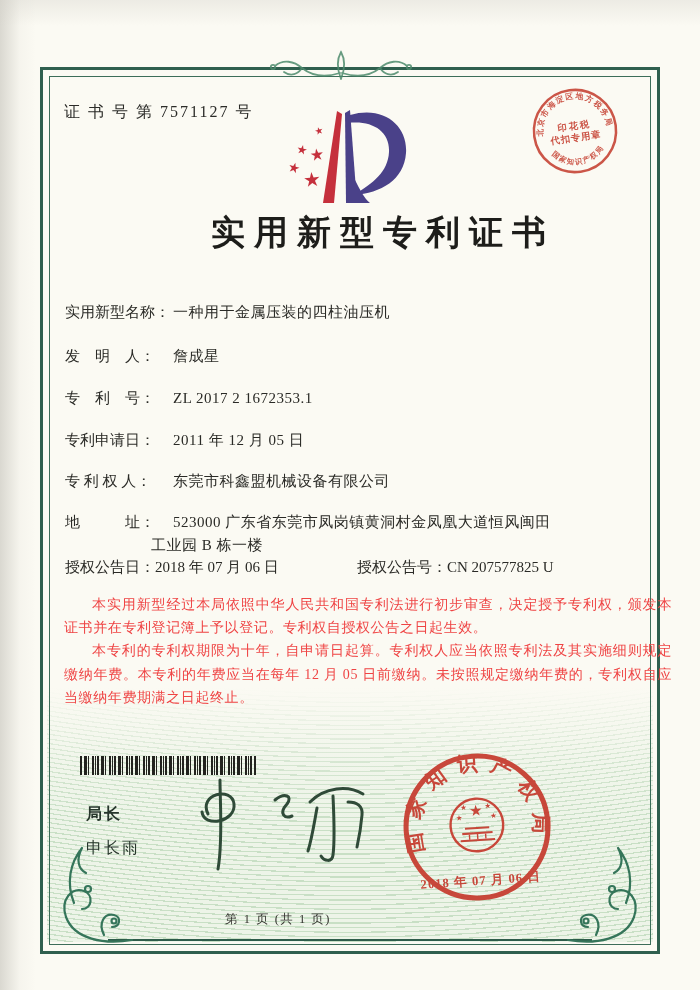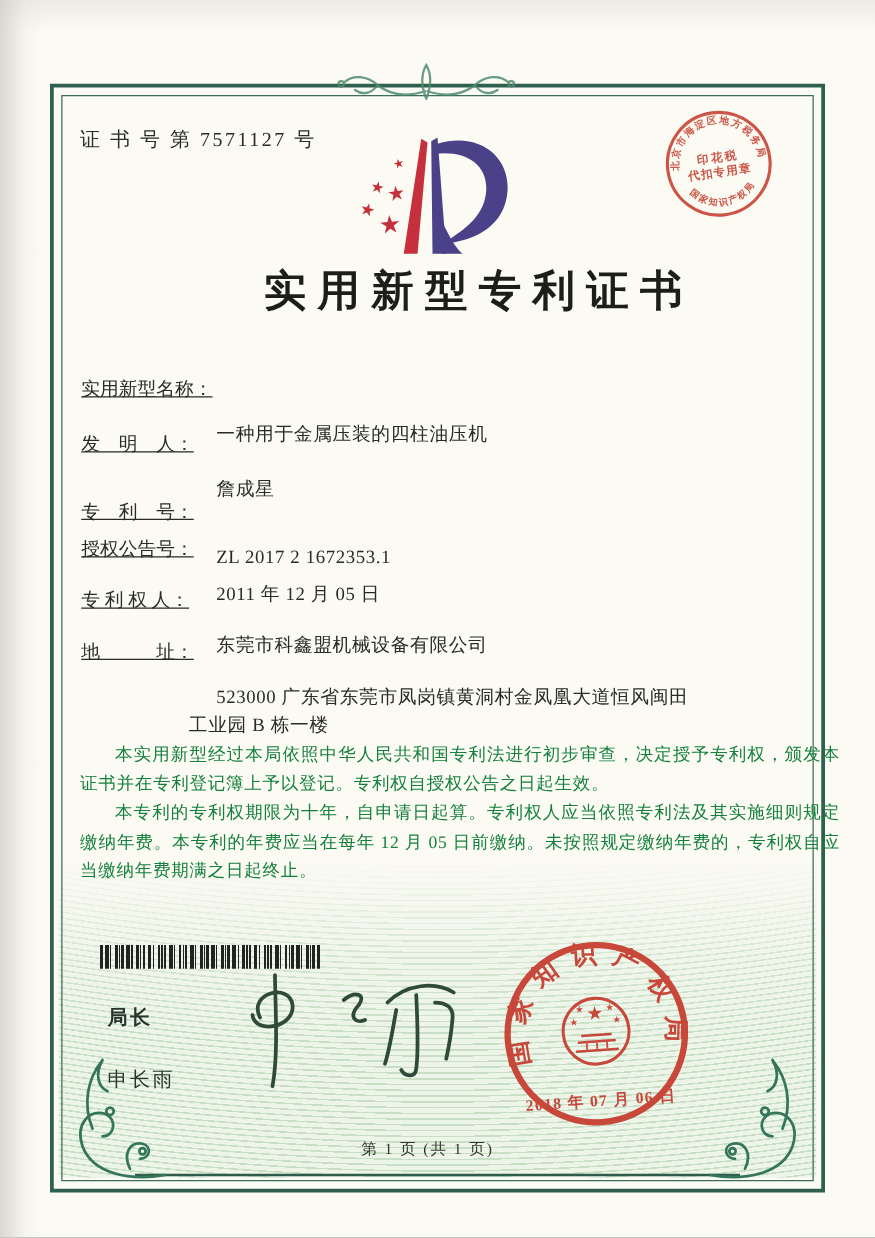--- a/index.html
+++ b/index.html
@@ -29,52 +29,52 @@
   .panel-baseline{position:absolute;left:108px;top:939px;width:484px;height:2px;
     background:#2e5c4a;z-index:2;}
 
   .certno{position:absolute;left:64px;top:102px;z-index:2;
     font-size:16px;letter-spacing:2px;color:#2b2b28;}
 
   .title{position:absolute;left:0;top:210px;width:700px;text-align:center;z-index:2;
     font-size:34px;font-weight:700;letter-spacing:9px;color:#1d1d1a;margin-left:33px;}
 
   .row{position:absolute;left:65px;right:70px;z-index:2;font-size:15px;line-height:23px;color:#2a2a26;}
-  .flabel{display:inline-block;width:108px;vertical-align:top;text-decoration:underline;}
-  .fvalue{display:inline-block;vertical-align:top;letter-spacing:.5px;margin-top:36px;}
+  .flabel{display:inline-block;width:108px;vertical-align:top;}
+  .fvalue{display:inline-block;vertical-align:top;letter-spacing:.5px;}
   .fvalue2{display:block;margin-left:86px;letter-spacing:.5px;}
-  .r0{top:301px}.r1{top:345px}.r2{top:399px}.r3{top:429px}.r4{top:470px}.r5{top:511px}.r6{top:556px}
+  .r0{top:301px}.r1{top:345px}.r2{top:387px}.r3{top:429px}.r4{top:470px}.r5{top:511px}.r6{top:556px}
   .grant-no{position:absolute;left:292px;top:0;}
 
   .paras{position:absolute;left:64px;right:60px;top:593px;z-index:2;}
   .paras p{margin:0;text-indent:2em;text-align:justify;font-size:14px;line-height:23.2px;
-    letter-spacing:.6px;color:#15803d;}
+    letter-spacing:.6px;color:#ef4444;}
 
   .barcode{position:absolute;left:80px;top:756px;width:176px;height:19px;z-index:2;
     background:repeating-linear-gradient(90deg,
       #23231f 0 2px,rgba(0,0,0,0) 2px 4px,
       #23231f 4px 7px,rgba(0,0,0,0) 7px 8px,
       #23231f 8px 9px,rgba(0,0,0,0) 9px 12px,
       #23231f 12px 14px,rgba(0,0,0,0) 14px 15px,
       #23231f 15px 16px,rgba(0,0,0,0) 16px 17px);}
 
   .director-title{position:absolute;left:86px;top:804px;z-index:2;font-size:16px;letter-spacing:2px;color:#27362c;font-weight:bold;}
-  .director-name{position:absolute;left:86px;top:838px;z-index:2;font-size:16px;letter-spacing:2px;color:#27362c;margin-top:16px;}
+  .director-name{position:absolute;left:86px;top:838px;z-index:2;font-size:16px;letter-spacing:2px;color:#27362c;}
   .signature{position:absolute;left:180px;top:772px;z-index:2;}
 
   .tax-stamp{position:absolute;left:531px;top:87px;z-index:3;transform:rotate(-8deg);opacity:.92;}
   .logo{position:absolute;left:284px;top:110px;z-index:2;}
   .crest{position:absolute;left:256px;top:49px;z-index:2;}
   .seal{position:absolute;left:400px;top:750px;z-index:3;transform:rotate(-4deg);opacity:.93;}
 
   .corner-orn{position:absolute;top:843px;z-index:2;}
   .corner-left{left:44px;}
   .corner-right{left:564px;transform:scaleX(-1);}
 
-  .footer{position:absolute;left:225px;top:911px;width:170px;text-align:right;z-index:2;
+  .footer{position:absolute;left:225px;top:911px;width:170px;text-align:left;z-index:2;
     font-size:12.5px;letter-spacing:1.5px;color:#33332e;}
 
   svg text{font-family:"Liberation Serif","DejaVu Serif",serif;}
 </style>
 </head>
 <body>
 
 <div class="stage">
 
   <div class="scan-shadow-left"></div>
@@ -134,28 +134,34 @@
   <div class="row r0">
     <span class="flabel">实用新型名称：</span><span class="fvalue">一种用于金属压装的四柱油压机</span>
   </div>
   <div class="row r1">
     <span class="flabel">发　明　人：</span><span class="fvalue">詹成星</span>
   </div>
   <div class="row r2">
     <span class="flabel">专　利　号：</span><span class="fvalue">ZL 2017 2 1672353.1</span>
   </div>
   <div class="row r3">
-    <span class="flabel">授权公告号：</span><span class="fvalue">2011 年 12 月 05 日</span>
+    <span class="flabel">专利申请日：</span><span class="fvalue">2011 年 12 月 05 日</span>
   </div>
   <div class="row r4">
     <span class="flabel">专 利 权 人：</span><span class="fvalue">东莞市科鑫盟机械设备有限公司</span>
   </div>
   <div class="row r5">
     <span class="flabel">地　　　址：</span><span class="fvalue">523000 广东省东莞市凤岗镇黄洞村金凤凰大道恒风闽田</span>
     <span class="fvalue2">工业园 B 栋一楼</span>
+  </div>
+  <div class="row r6">
+    <span>授权公告日：</span><span>2018 年 07 月 06 日</span>
+    <span class="grant-no">
+      <span>授权公告号：</span><span>CN 207577825 U</span>
+    </span>
   </div>
 
   <div class="paras">
     <p>本实用新型经过本局依照中华人民共和国专利法进行初步审查，决定授予专利权，颁发本证书并在专利登记簿上予以登记。专利权自授权公告之日起生效。</p>
     <p>本专利的专利权期限为十年，自申请日起算。专利权人应当依照专利法及其实施细则规定缴纳年费。本专利的年费应当在每年 12 月 05 日前缴纳。未按照规定缴纳年费的，专利权自应当缴纳年费期满之日起终止。</p>
   </div>
 
   <div class="barcode"></div>
 
   <div class="director-title">局长</div>

